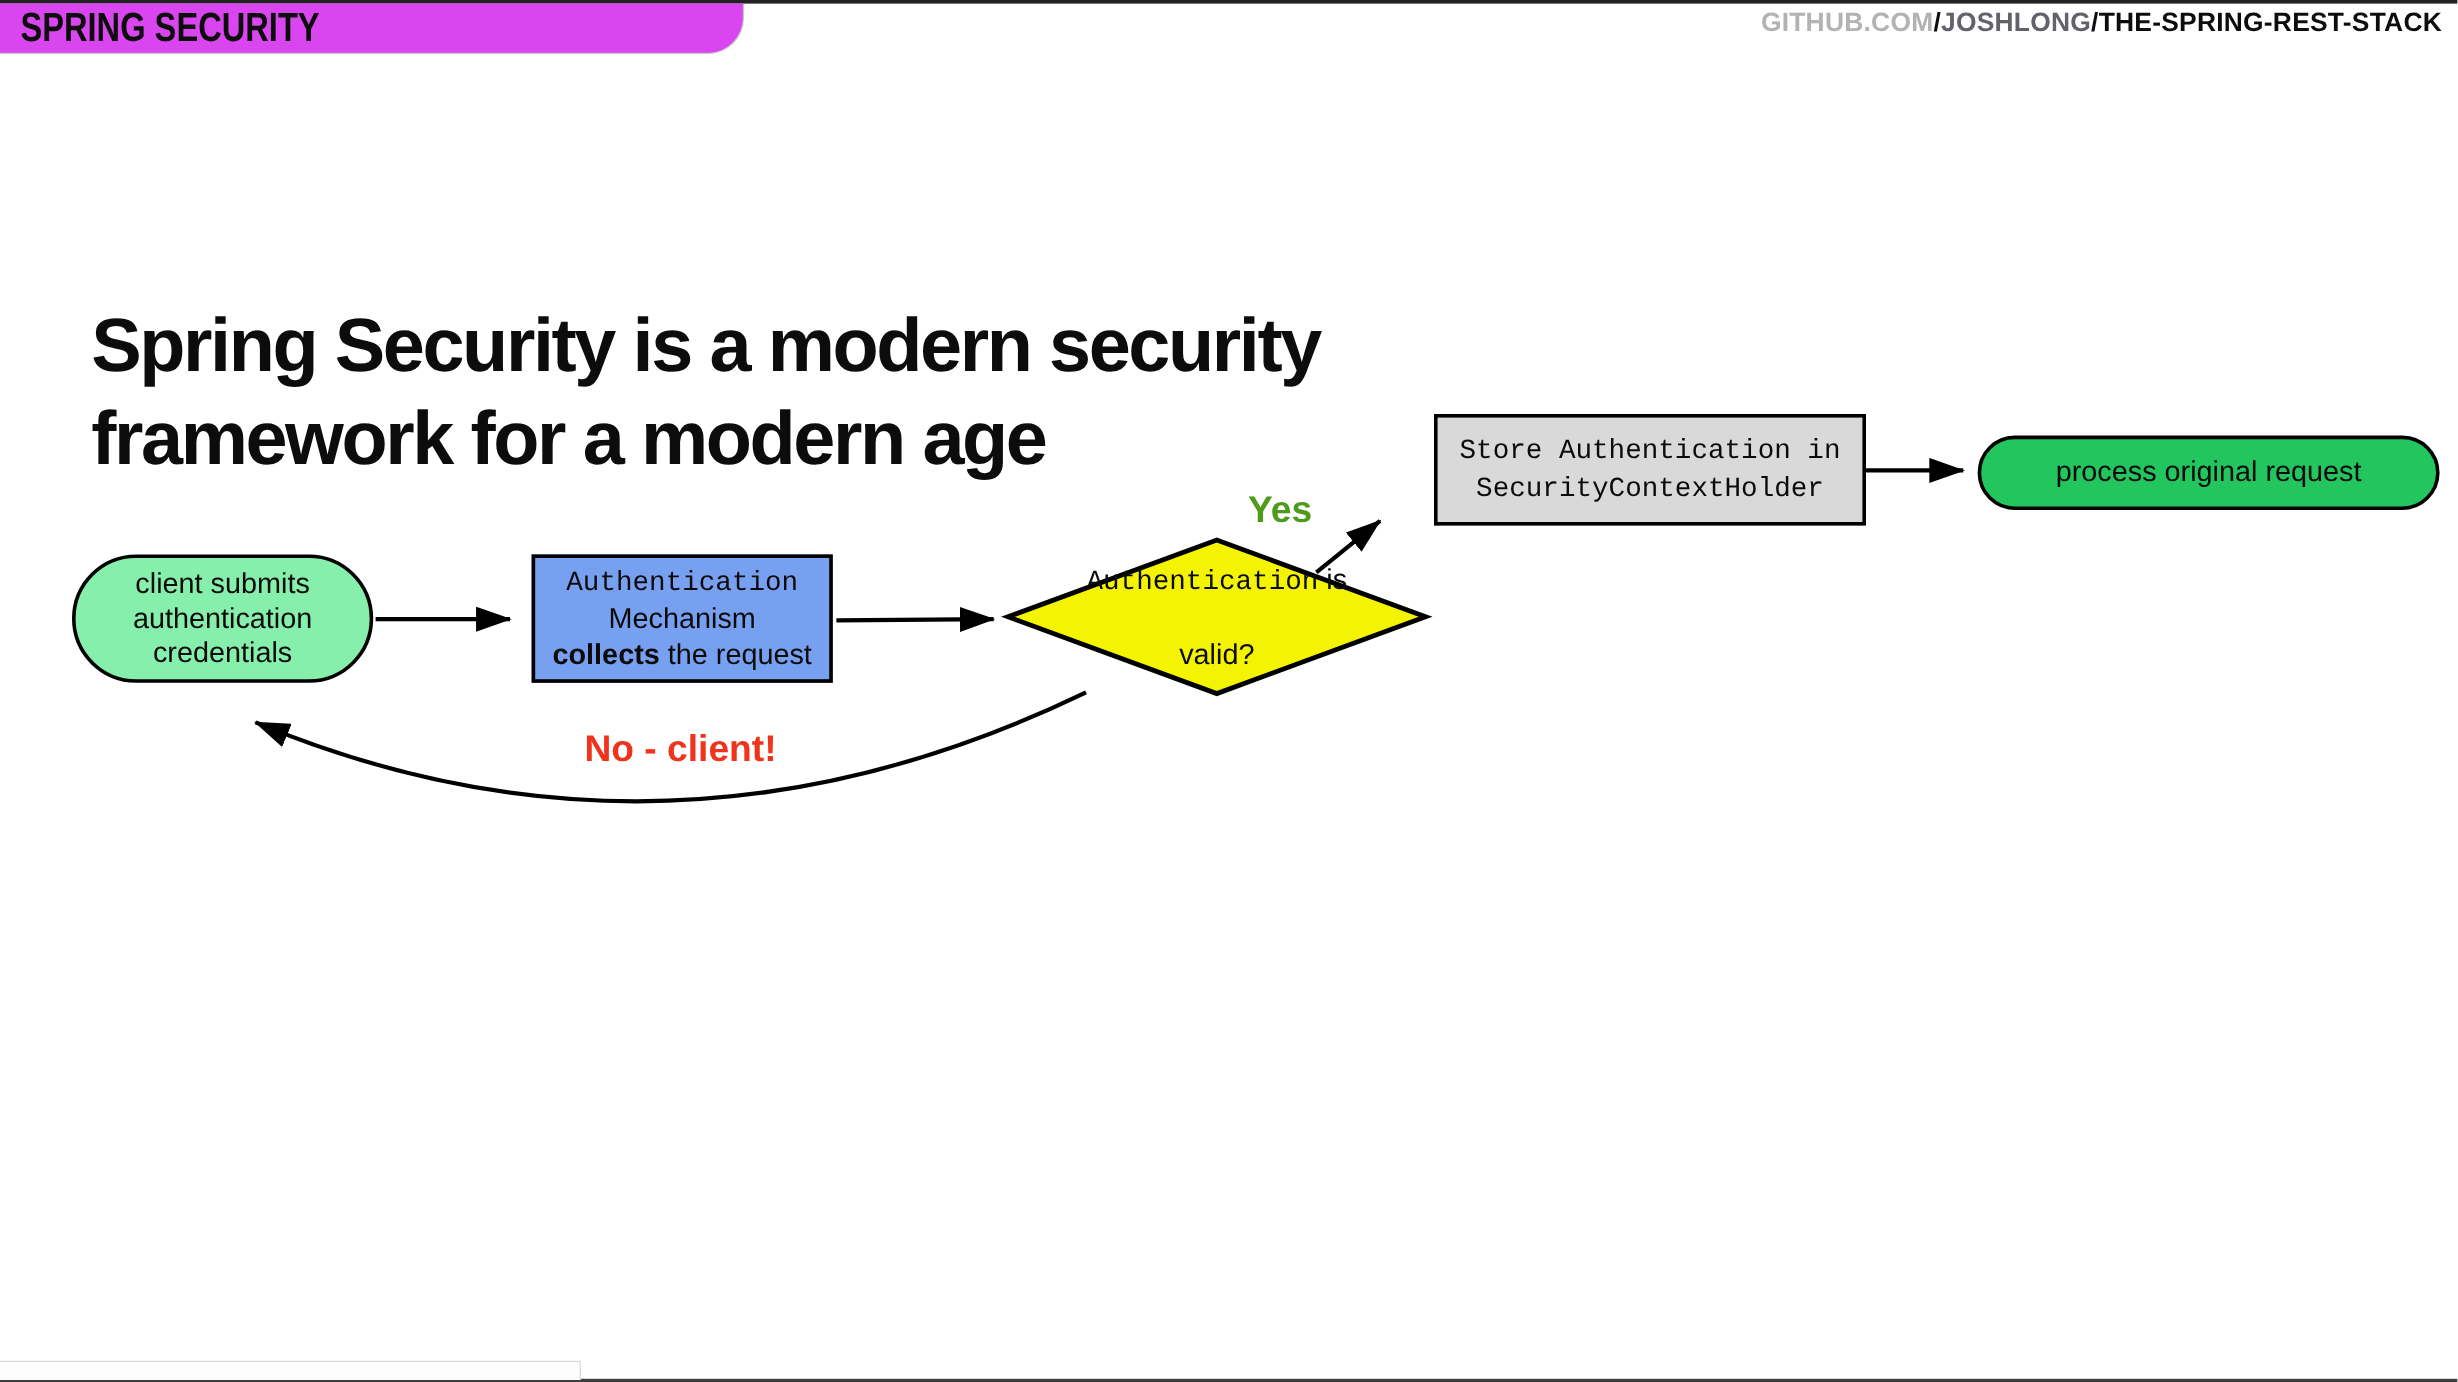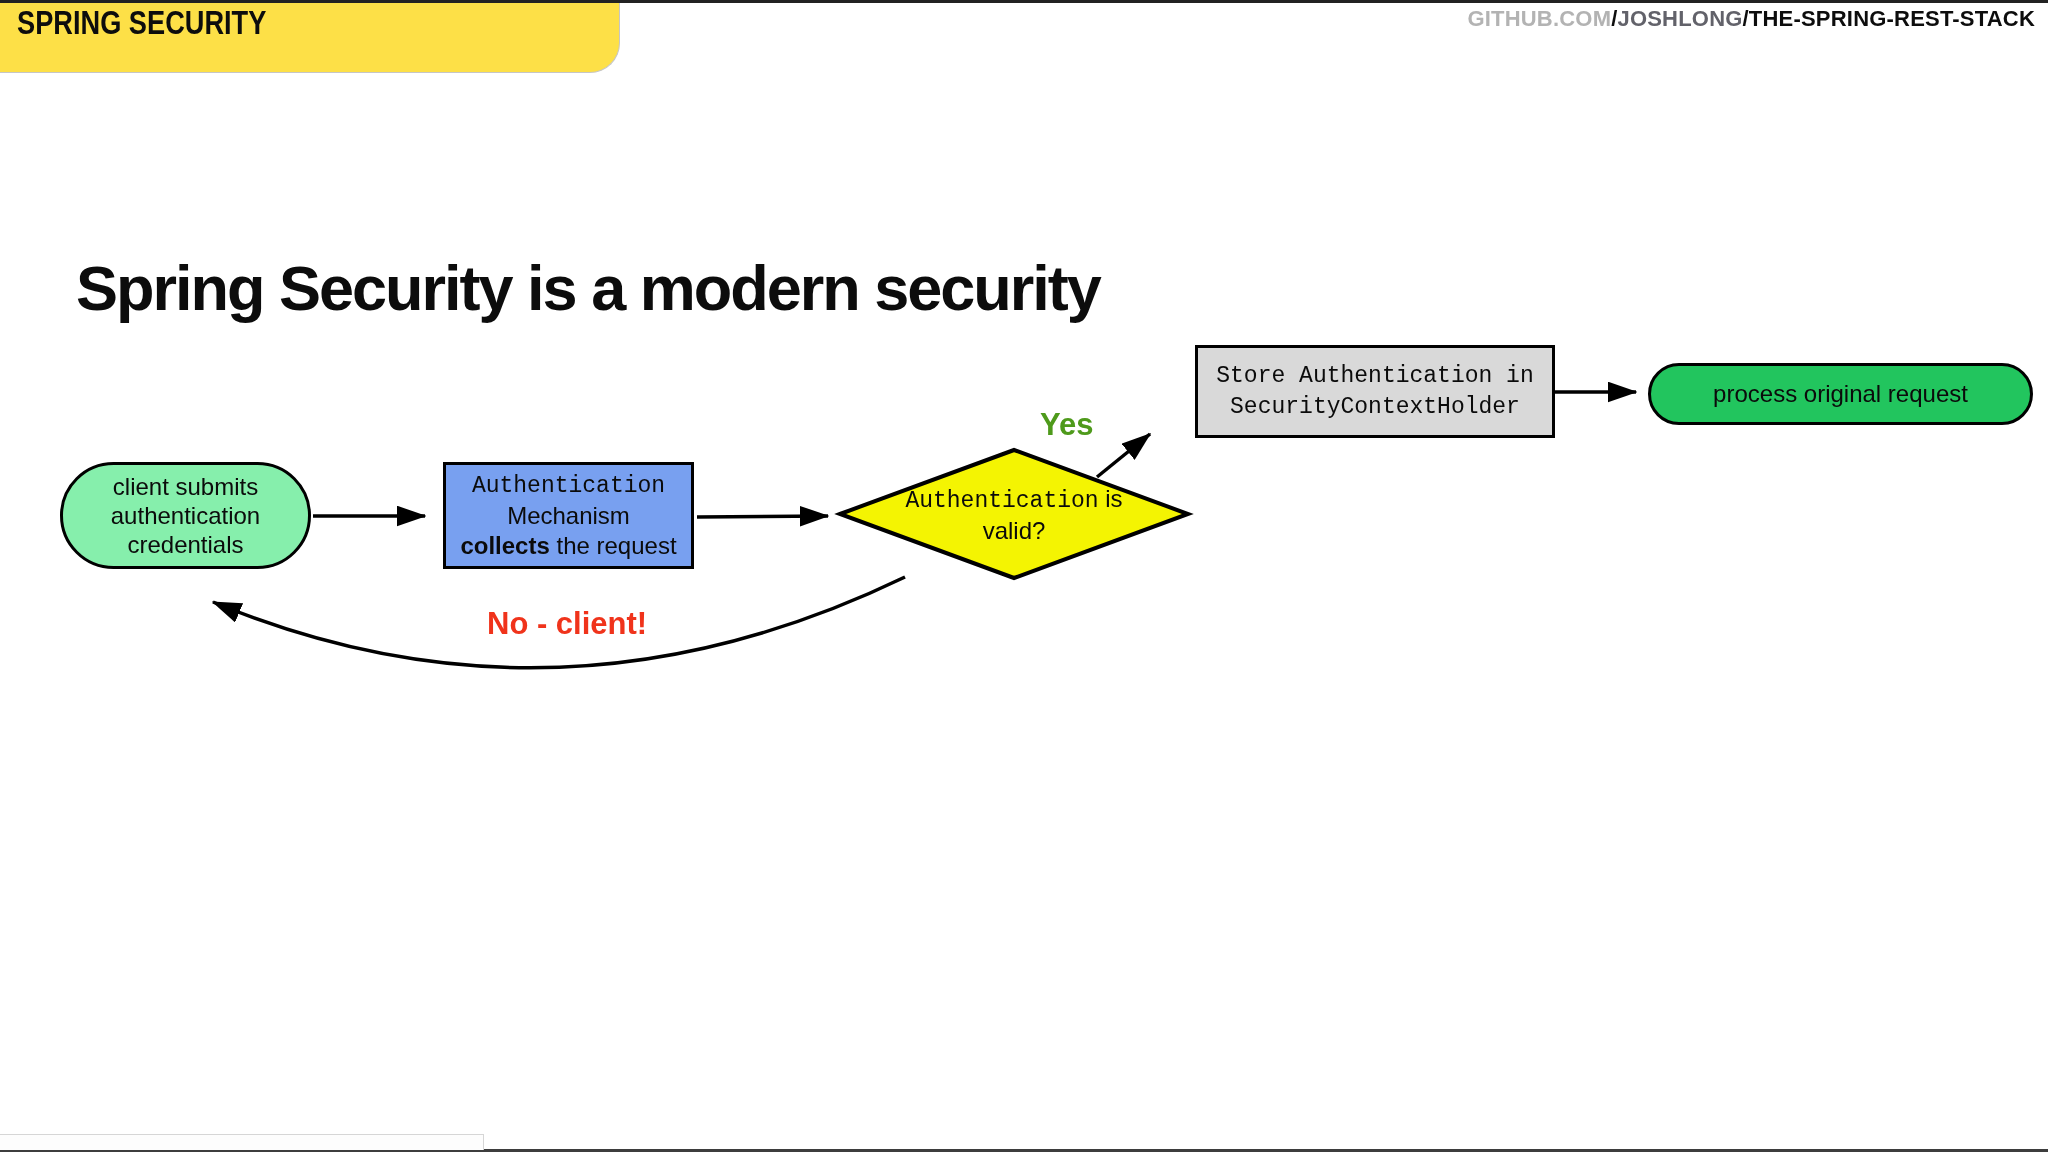--- a/index.html
+++ b/index.html
@@ -7,23 +7,23 @@
     width:2048px;height:1152px;position:relative;overflow:hidden;
     background:#ffffff;font-family:"Liberation Sans",sans-serif;color:#111;
   }
   
   .top-line{position:absolute;left:0;top:0;width:2048px;height:3px;background:#222;}
   .bottom-line{position:absolute;left:0;bottom:0;width:2048px;height:3px;background:#3d3d3d;}
   .next-slide-peek{position:absolute;left:0;top:1134px;width:483px;height:15px;
     background:#fdfdfd;border-top:1px solid #d6d6d6;border-right:1px solid #d6d6d6;}
   
   .header-tab{
-    position:absolute;left:0;top:3px;width:620px;height:70px;
-    background:#fde047;border:1px solid #c6c6c6;border-left:none;border-top:none;
-    border-bottom-right-radius:30px;display:flex;box-sizing:border-box;
+    position:absolute;left:0;top:3px;width:620px;height:42px;
+    background:#d946ef;border:1px solid #c6c6c6;border-left:none;border-top:none;
+    border-bottom-right-radius:30px;display:flex;align-items:center;box-sizing:border-box;
   }
   .header-tab .label{
     font-size:34px;font-weight:bold;letter-spacing:0px;color:#0d0d0d;
     transform:scaleX(0.8);transform-origin:left center;margin-left:17px;white-space:nowrap;
   }
   
   .gh-ref{
     position:absolute;top:6px;right:13px;font-size:22px;font-weight:bold;
     white-space:nowrap;letter-spacing:0.2px;margin-left:22px;
   }
@@ -47,21 +47,21 @@
     background:#78a0f0;font-size:24px;line-height:30px;}
   .store-box{left:1195px;top:345px;width:360px;height:93px;
     background:#d9d9d9;font-family:"Liberation Mono",monospace;font-size:23px;line-height:31px;}
   .process-pill{left:1648px;top:363px;width:385px;height:62px;border-radius:31px;
     background:#22c55e;font-size:24px;line-height:28px;}
   .code-font{font-family:"Liberation Mono",monospace;font-size:23px;}
   .bold{font-weight:bold;}
   
   .diamond-text{
     position:absolute;left:864px;top:469px;width:300px;height:92px;
-    display:flex;flex-direction:column;align-items:center;justify-content:center;
+    display:flex;flex-direction:column;align-items:center;justify-content:space-between;
     text-align:center;font-size:24px;line-height:30px;color:#0b0b0b;
   }
   
   .yes-label{position:absolute;left:1040px;top:407px;font-size:31px;font-weight:bold;color:#4e9a1b;}
   .no-label{position:absolute;left:487px;top:606px;font-size:31px;font-weight:bold;color:#f0331b;}
   
   .arrow-layer{position:absolute;left:0;top:0;width:2048px;height:1152px;pointer-events:none;}
 </style>
 </head>
 <body>
@@ -73,20 +73,21 @@
 <div class="header-tab">
   <span class="label">SPRING SECURITY</span>
 </div>
 
 <div class="gh-ref">
   <span class="dim">GITHUB.COM</span><span class="dark">/</span><span class="mid">JOSHLONG</span><span class="dark">/</span><span class="dark">THE-SPRING-REST-STACK</span>
 </div>
 
 <div class="title">
   <div>Spring Security is a modern security</div>
+  <div>framework for a modern age</div>
 </div>
 
 <svg class="arrow-layer" viewBox="0 0 2048 1152">
   <defs>
     <marker id="ah" viewBox="0 0 10 7" refX="9.5" refY="3.5" markerWidth="8.5" markerHeight="6" orient="auto-start-reverse">
       <path d="M0,0 L10,3.5 L0,7 Z" fill="#000"></path>
     </marker>
   </defs>
   <polygon points="840,514 1014,450 1188,514 1014,578" stroke="#000" stroke-width="4" stroke-linejoin="miter" fill="#f4f402"></polygon>
   <path d="M313,516 L425,516" stroke="#000" stroke-width="3.5" fill="none" marker-end="url(#ah)"></path>

